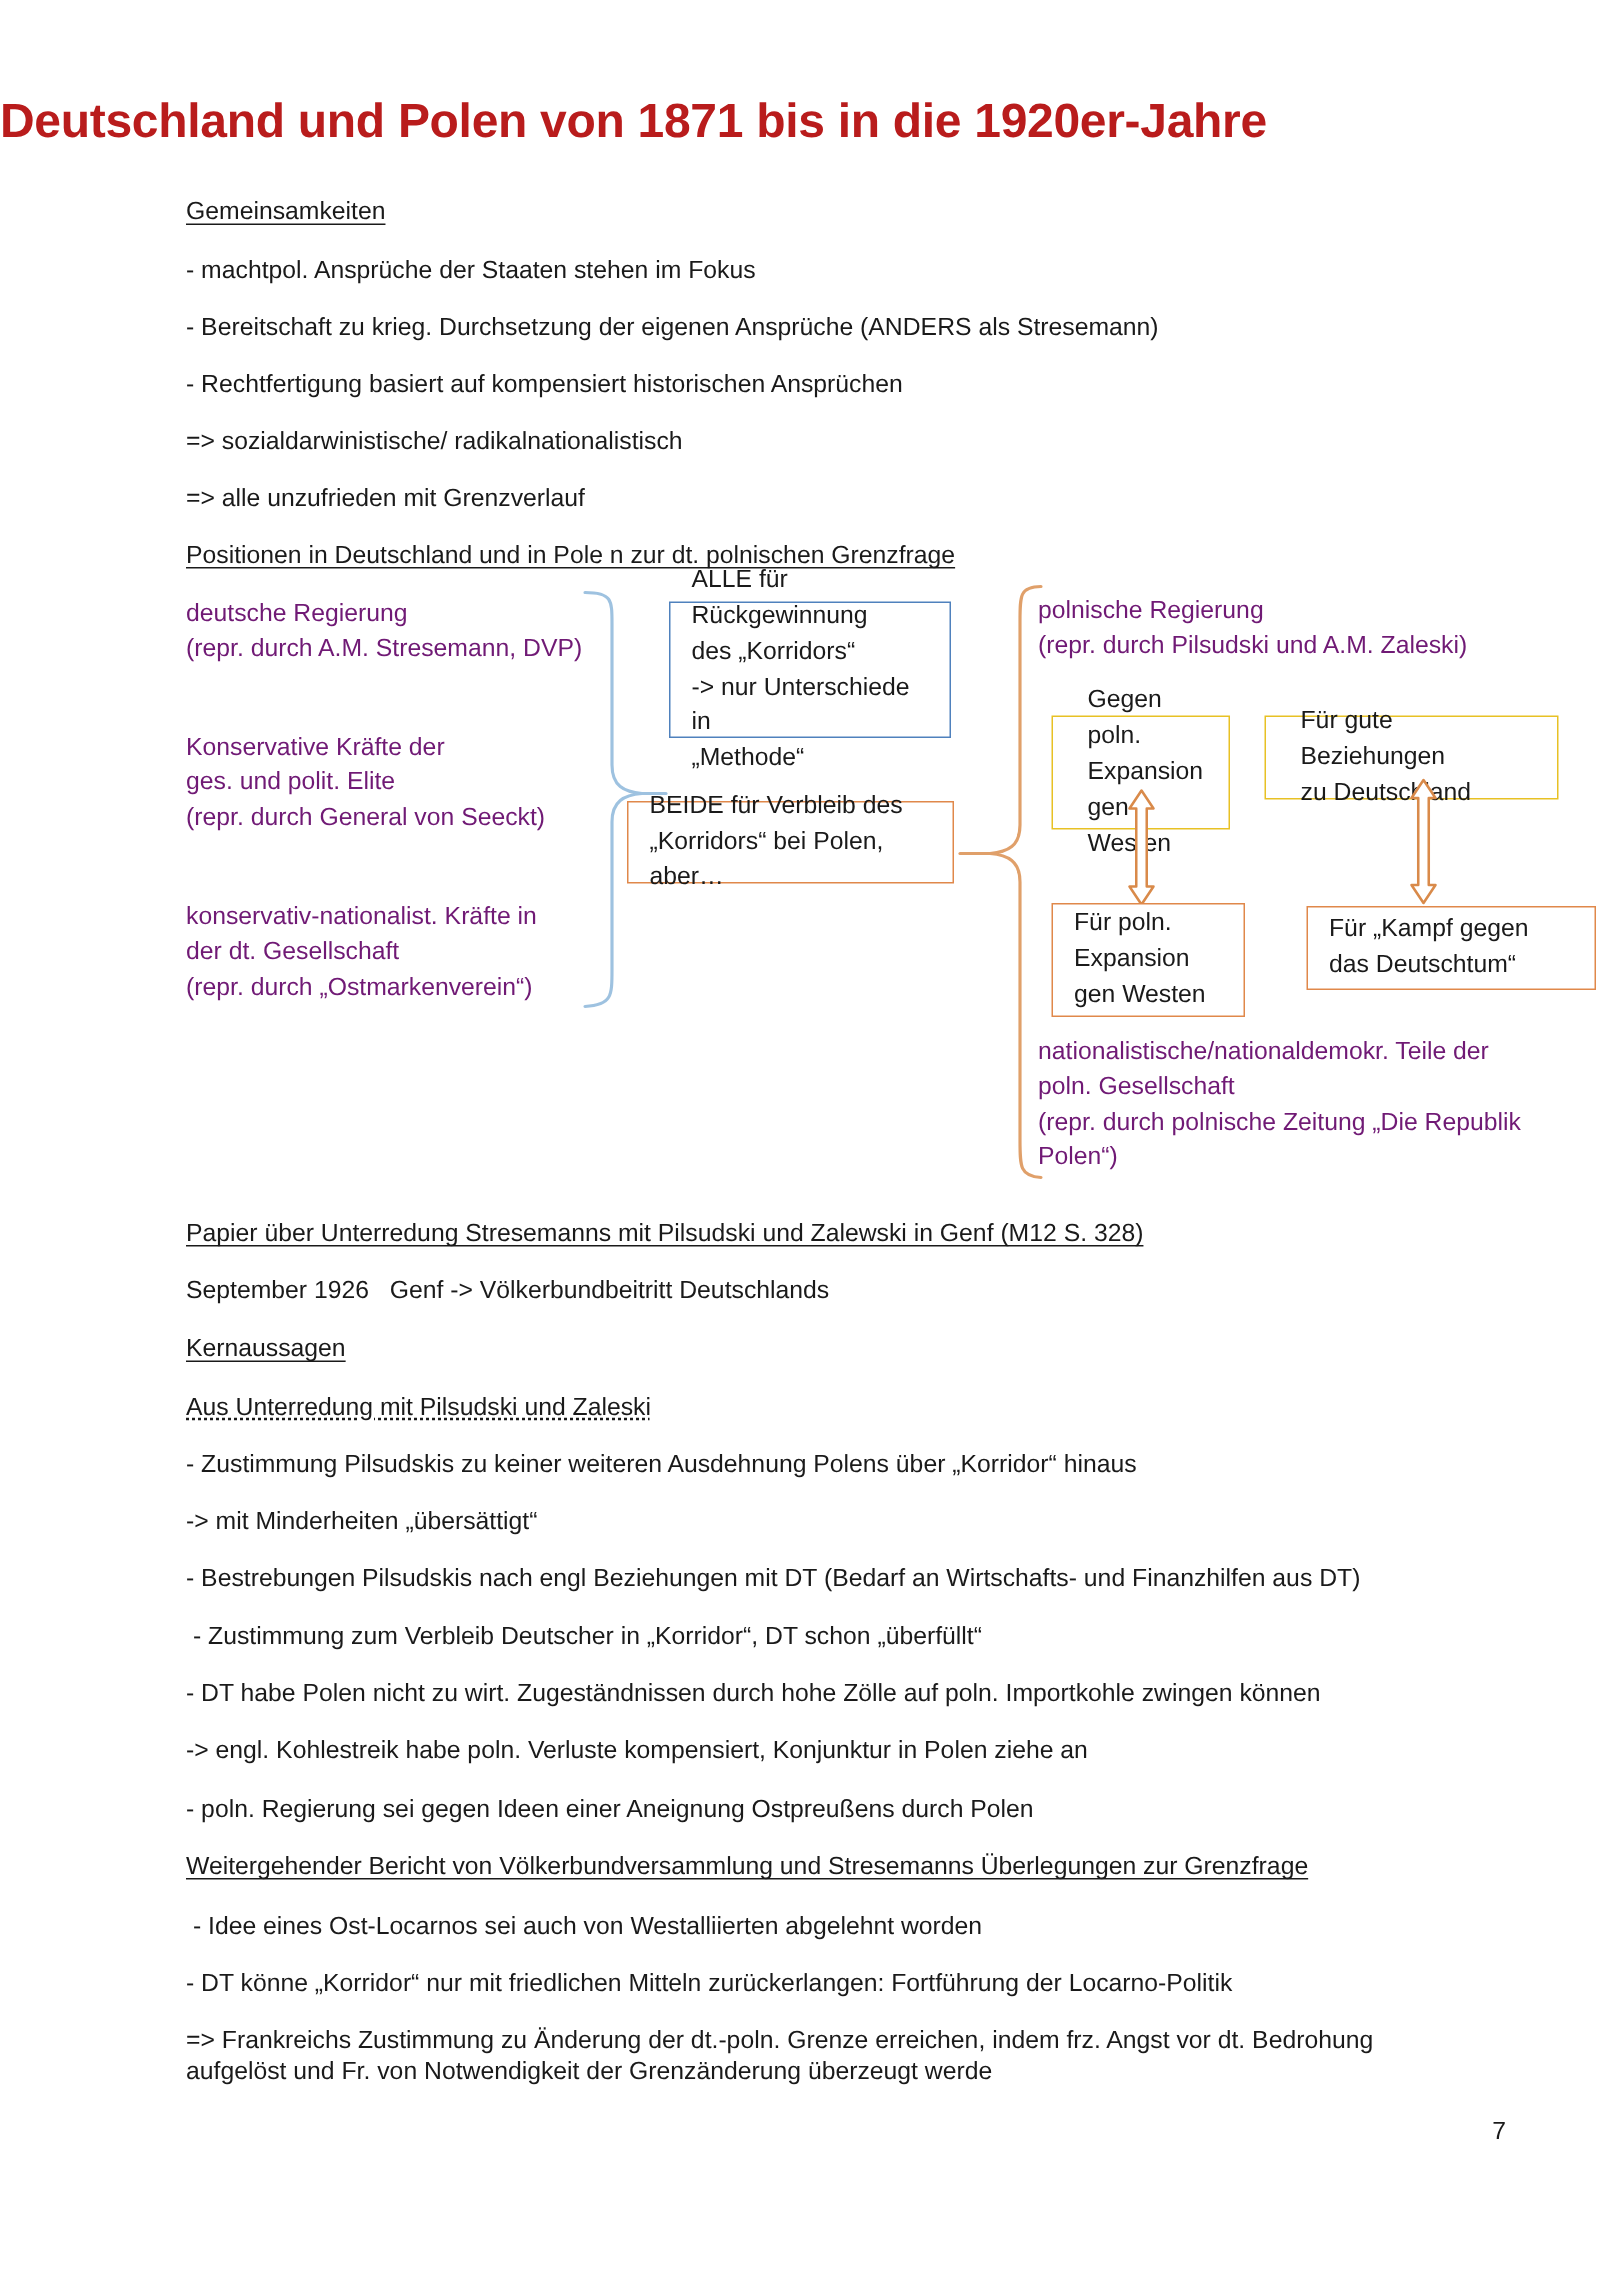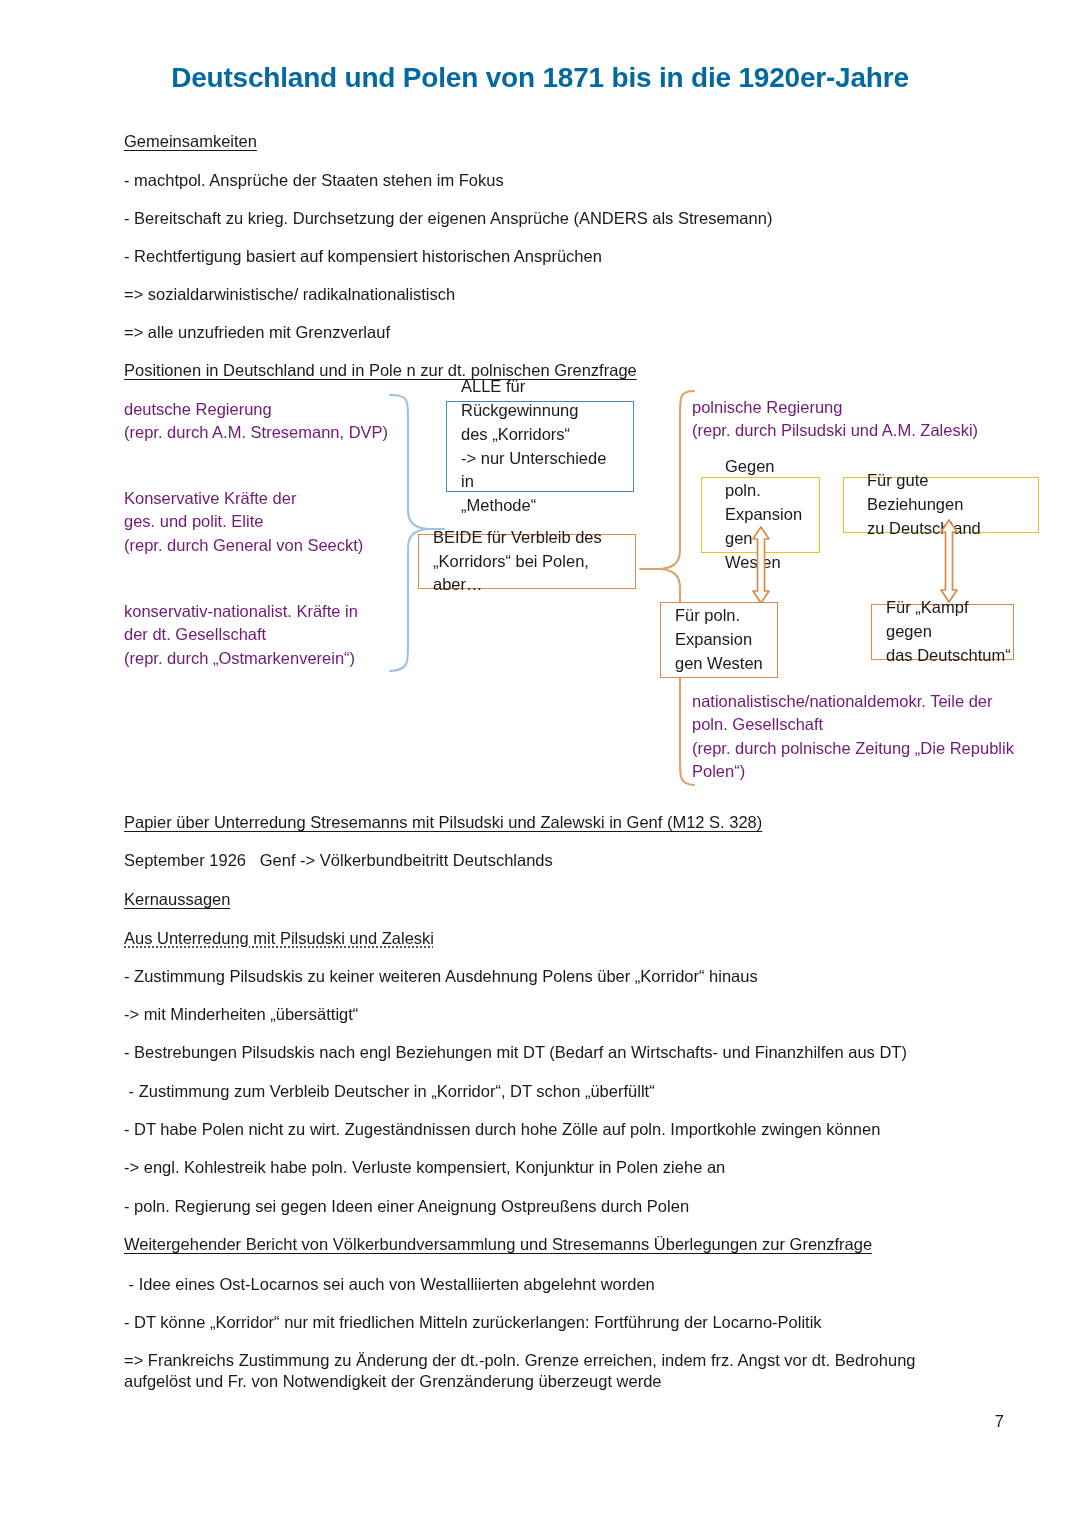--- a/index.html
+++ b/index.html
@@ -20,25 +20,24 @@
     position: absolute;
     inset: 0;
   }
 
   
   .doc-title {
     position: absolute;
     left: 0;
     right: 0;
     top: 62px;
-    text-align: center;
-    font-size: 28px;
+    font-size: 32px;
     font-weight: bold;
     letter-spacing: -0.2px;
-    color: #0369a1;
+    color: #b91c1c;
   }
 
   
   .line {
     position: absolute;
     left: 124px;
     font-size: 16.5px;
     line-height: 1.25;
     color: #1a1a1a;
     white-space: pre-wrap;
@@ -176,27 +175,27 @@
     </div>
 
     <svg class="arrow-svg" style="left:748px; top:525px;" width="26" height="80" viewBox="0 0 26 80">
       <path d="M13 2 L21 14 L16.5 14 L16.5 66 L21 66 L13 78 L5 66 L9.5 66 L9.5 14 L5 14 Z" fill="#ffffff" stroke="#d98a4a" stroke-width="1.7" stroke-linejoin="round"></path>
     </svg>
 
     <svg class="arrow-svg" style="left:936px; top:518px;" width="26" height="86" viewBox="0 0 26 86">
       <path d="M13 2 L21 14 L16.5 14 L16.5 72 L21 72 L13 84 L5 72 L9.5 72 L9.5 14 L5 14 Z" fill="#ffffff" stroke="#d98a4a" stroke-width="1.7" stroke-linejoin="round"></path>
     </svg>
 
-    <div class="dbox orange" style="left:660px; top:602px; width:118px; height:76px;">
+    <div class="dbox orange" style="left:701px; top:602px; width:129px; height:76px;">
       <span class="inner">Für poln.
 Expansion
 gen Westen</span>
     </div>
 
-    <div class="dbox orange" style="left:871px; top:604px; width:143px; height:56px;">
+    <div class="dbox orange" style="left:871px; top:604px; width:193px; height:56px;">
       <span class="inner">Für „Kampf gegen
 das Deutschtum“</span>
     </div>
 
     <div class="dblock" style="left:692px; top:690px; width:365px;">nationalistische/nationaldemokr. Teile der
 poln. Gesellschaft
 (repr. durch polnische Zeitung „Die Republik
 Polen“)</div>
 
   </div>

